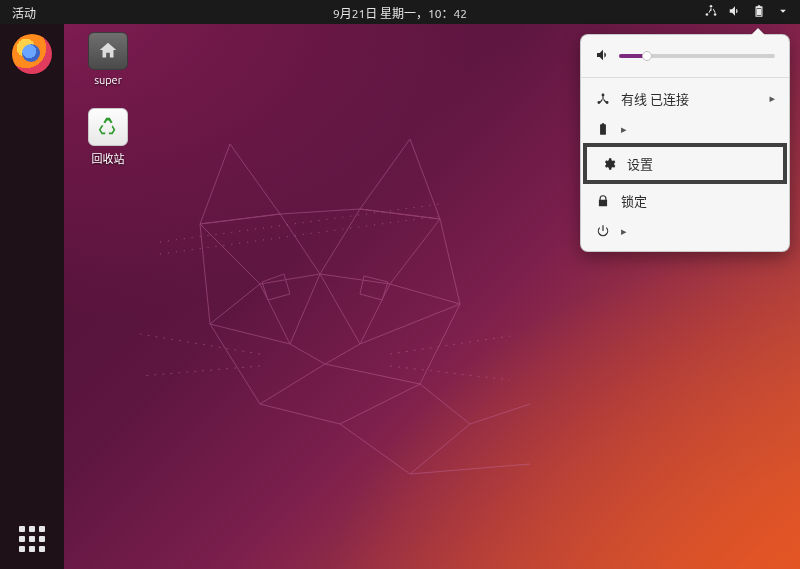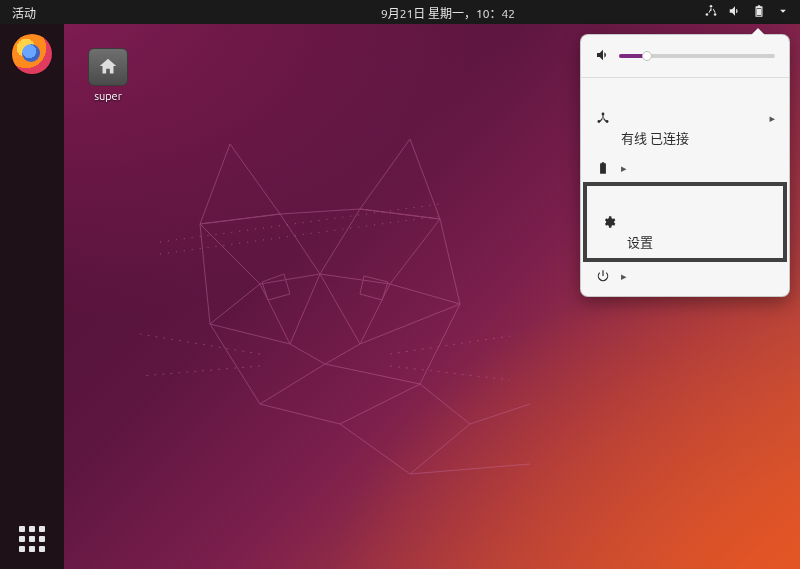--- a/index.html
+++ b/index.html
@@ -20,21 +20,20 @@
     display: flex;
     align-items: center;
     font-size: 12px;
     z-index: 50;
   }
   .topbar .activities { padding: 0 12px; cursor: pointer; }
   .topbar .clock {
     position: absolute;
     left: 50%; transform: translateX(-50%);
     white-space: nowrap;
-    margin-left: 48px;
   }
   .topbar .sys-icons {
     margin-left: auto;
     display: flex;
     align-items: center;
     gap: 10px;
     padding-right: 10px;
   }
   .topbar .sys-icons svg { width: 14px; height: 14px; fill: #e6e6e6; }
 
@@ -98,21 +97,20 @@
   }
 
   
   .desktop-icons {
     position: absolute;
     left: 78px; top: 32px;
     display: flex;
     flex-direction: column;
     gap: 22px;
     z-index: 30;
-    margin-top: 16px;
   }
   .desktop-icon {
     display: flex; flex-direction: column; align-items: center;
     width: 60px;
     color: #fff;
     font-size: 11px;
     text-shadow: 0 1px 2px rgba(0,0,0,0.7);
   }
   .desktop-icon .glyph {
     width: 40px; height: 38px;
@@ -172,21 +170,21 @@
   }
   .sep { height:1px; background: rgba(0,0,0,0.1); margin: 4px 0; }
   .menu-item {
     display: flex; align-items: center;
     padding: 7px 14px;
     gap: 10px;
     cursor: pointer;
   }
   .menu-item .mi-icon { width:16px; text-align:center; flex:0 0 16px; }
   .menu-item .mi-icon svg { width:14px; height:14px; fill:#2c2c2c; display:block; margin:auto; }
-  .menu-item .mi-label { flex:1 1 auto;margin-top:39px; }
+  .menu-item .mi-label { flex:1 1 auto; }
   .menu-item .mi-arrow { flex:0 0 auto; font-size:11px; color:#555; }
   .highlight-box {
     border: 4px solid #404040;
     margin: 0 2px;
   }
 
 </style>
 </head>
 <body>
 
@@ -277,20 +275,28 @@
 
 <div class="desktop-icons">
   <div class="desktop-icon">
     <div class="glyph home-glyph">
       <svg viewBox="0 0 24 24">
           <path d="M12 3l9 8h-3v8h-4v-5h-4v5H6v-8H3z"></path>
         </svg>
     </div>
     <span>super</span>
   </div>
+  <div class="desktop-icon">
+    <div class="glyph trash-glyph">
+      <svg viewBox="0 0 24 24">
+          <path d="M7 7l3-5h4l3 5-2 1-2-3h-2l-2 3-2-1zm10 3l3 5-3 5h-4v-2h3l2-3-2-3 1-2zm-10 0l-1 2-2 3 2 3h3v2H5l-3-5 3-5 2 0z"></path>
+        </svg>
+    </div>
+    <span>回收站</span>
+  </div>
 </div>
 
 <div class="popover">
   <div class="volume-row">
     <span>
       <svg viewBox="0 0 24 24">
           <path d="M3 9v6h4l5 5V4L7 9H3zm13.5 3a4.5 4.5 0 0 0-2.5-4v8a4.5 4.5 0 0 0 2.5-4z"></path>
         </svg>
     </span>
     <div class="slider">
@@ -326,22 +332,30 @@
     <div class="menu-item">
       <span class="mi-icon">
         <svg viewBox="0 0 24 24">
             <path d="M12 8a4 4 0 1 0 0 8 4 4 0 0 0 0-8zm9 4a8.9 8.9 0 0 0-.1-1.3l2-1.6-2-3.4-2.4 1a9 9 0 0 0-2.2-1.3L16 2h-4l-.3 3.4a9 9 0 0 0-2.2 1.3l-2.4-1-2 3.4 2 1.6A8.9 8.9 0 0 0 7 12c0 .4 0 .9.1 1.3l-2 1.6 2 3.4 2.4-1a9 9 0 0 0 2.2 1.3L12 22h4l.3-3.4a9 9 0 0 0 2.2-1.3l2.4 1 2-3.4-2-1.6c.1-.4.1-.9.1-1.3z"></path>
           </svg>
       </span>
       <span class="mi-label">设置</span>
     </div>
   </div>
 
-
   <div class="menu-item">
     <span class="mi-icon">
       <svg viewBox="0 0 24 24">
+          <path d="M6 10V8a6 6 0 1 1 12 0v2h1v11H5V10h1zm2 0h8V8a4 4 0 1 0-8 0v2z"></path>
+        </svg>
+    </span>
+    <span class="mi-label">锁定</span>
+  </div>
+
+  <div class="menu-item">
+    <span class="mi-icon">
+      <svg viewBox="0 0 24 24">
           <path d="M11 2h2v10h-2zM5.6 5.6l1.4 1.4A7 7 0 1 0 17 7l1.4-1.4A9 9 0 1 1 5.6 5.6z"></path>
         </svg>
     </span>
     <span class="mi-arrow">▸</span>
   </div>
 </div>
 
 </body></html>

